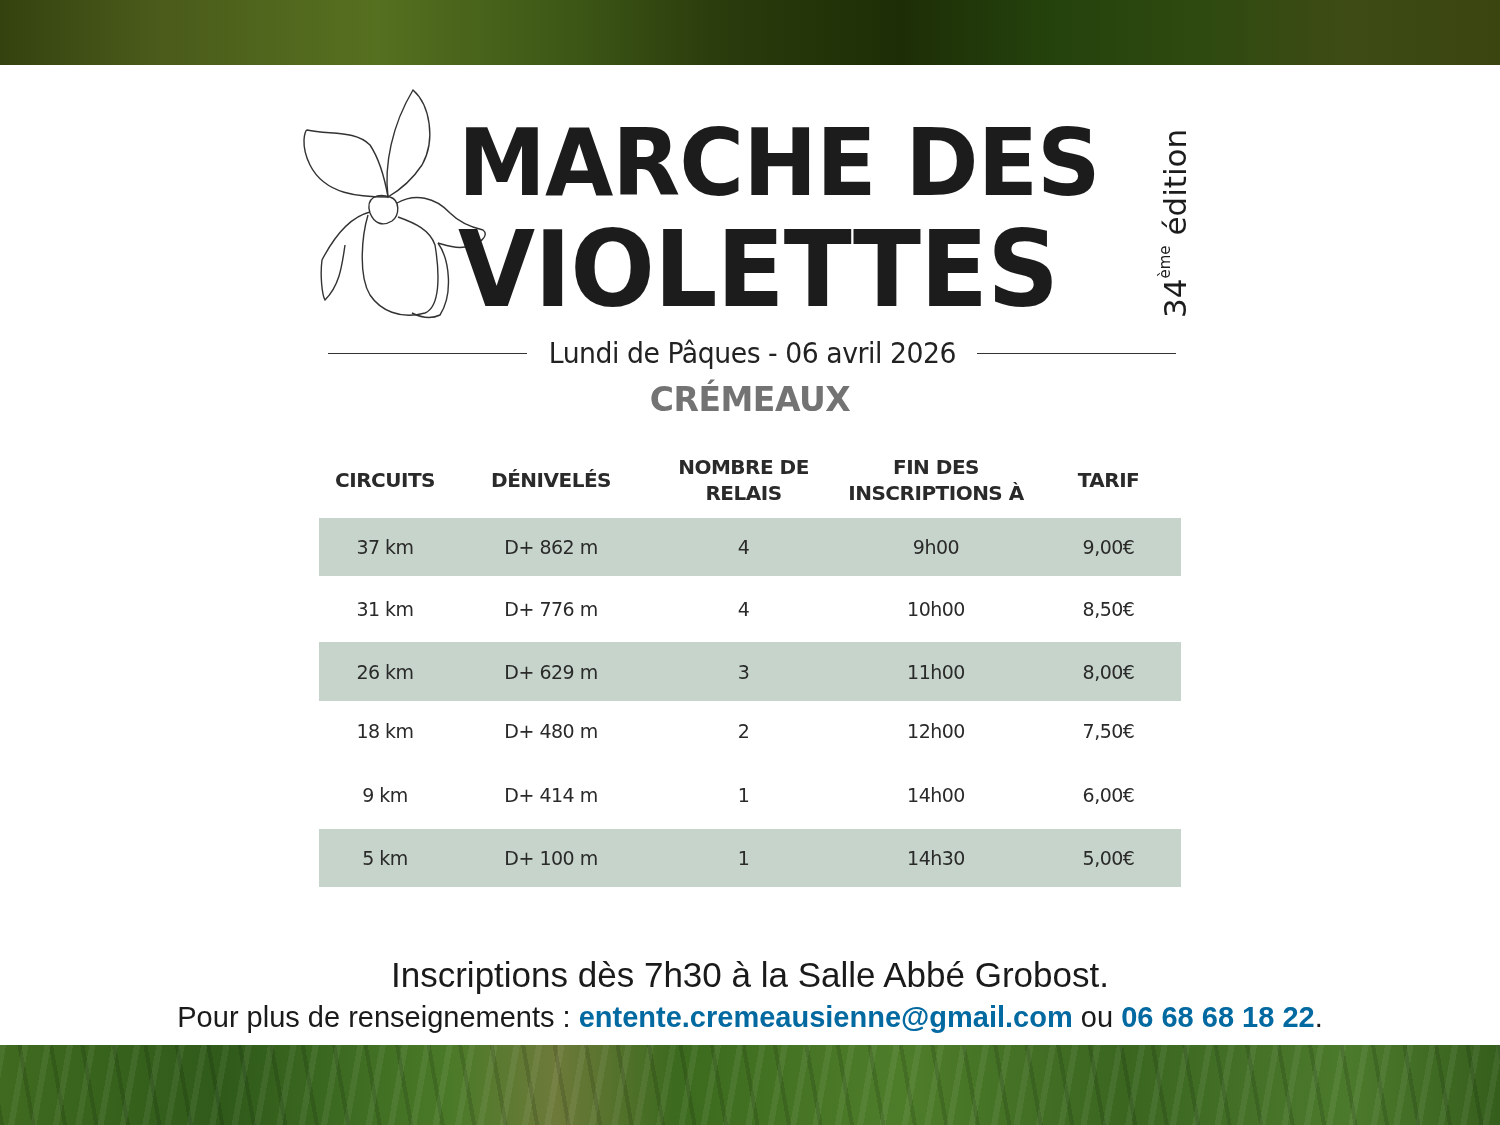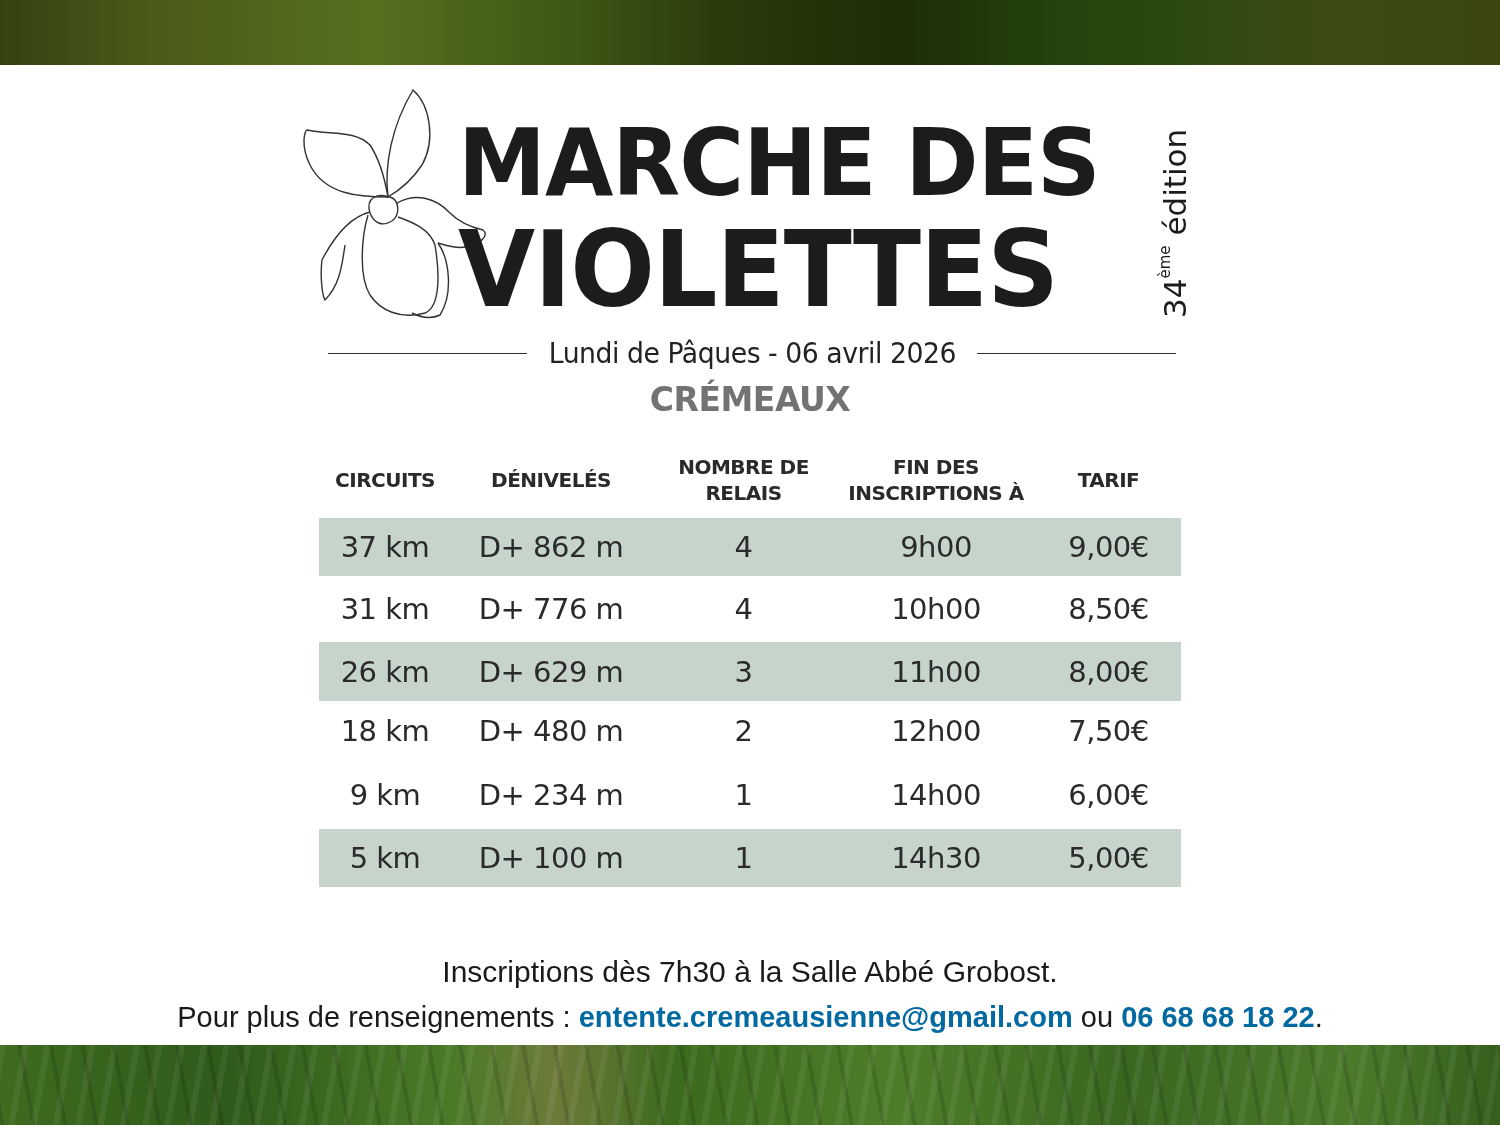--- a/index.html
+++ b/index.html
@@ -53,28 +53,28 @@
 
   table.circuits {
     position: absolute; left: 319px; top: 442px; width: 862px;
     border-collapse: collapse; font-family: "DejaVu Sans", sans-serif;
   }
   table.circuits th {
     height: 76px; font-size: 20px; font-weight: bold; color: #2a2a2a; text-transform: uppercase;
     line-height: 26px; letter-spacing: -0.5px; vertical-align: middle;
   }
   table.circuits td {
-    font-size: 29px; color: #2a2a2a; text-align: center; letter-spacing: -0.5px;
+    font-size: 19px; color: #2a2a2a; text-align: center; letter-spacing: -0.5px;
   }
   table.circuits tr.shaded td { background: #c6d4cb; }
   .c1 { width: 132px; } .c2 { width: 200px; } .c3 { width: 185px; } .c4 { width: 200px; } .c5 { width: 145px; }
 
   .footer-1 {
     position: absolute; left: 0; width: 1500px; top: 955px; text-align: center;
-    font-size: 30px; color: #1a1a1a;
+    font-size: 35px; color: #1a1a1a;
   }
   .footer-2 {
     position: absolute; left: 0; width: 1500px; top: 1001px; text-align: center;
     font-size: 29px; color: #1a1a1a; white-space: nowrap;
   }
   .footer-2 b { font-weight: bold; color: #0369a1; }
 </style>
 </head>
 <body>
 
@@ -140,21 +140,21 @@
     </tr>
     <tr style="height:59px">
       <td>18 km</td>
       <td>D+ 480 m</td>
       <td>2</td>
       <td>12h00</td>
       <td>7,50€</td>
     </tr>
     <tr style="height:69px">
       <td>9 km</td>
-      <td>D+ 234 m</td>
+      <td>D+ 414 m</td>
       <td>1</td>
       <td>14h00</td>
       <td>6,00€</td>
     </tr>
     <tr class="shaded" style="height:58px">
       <td>5 km</td>
       <td>D+ 100 m</td>
       <td>1</td>
       <td>14h30</td>
       <td>5,00€</td>

